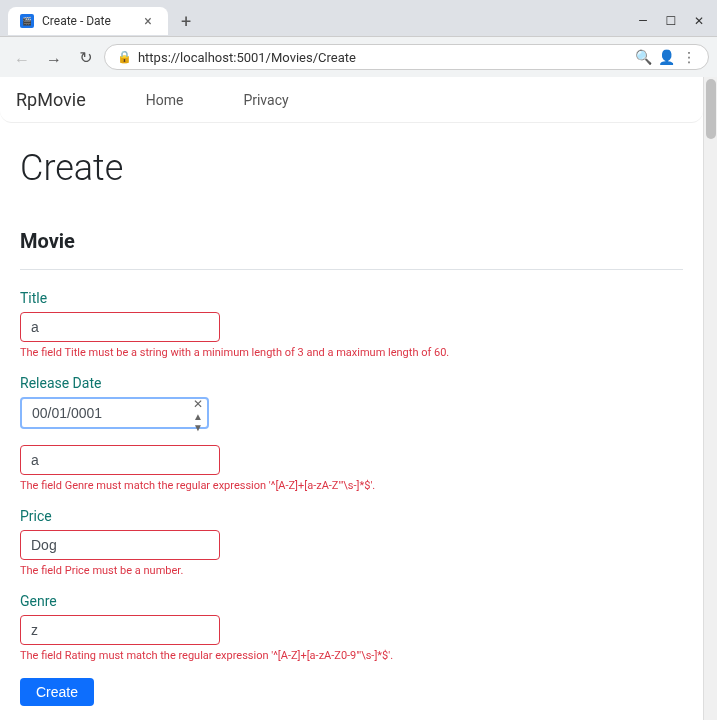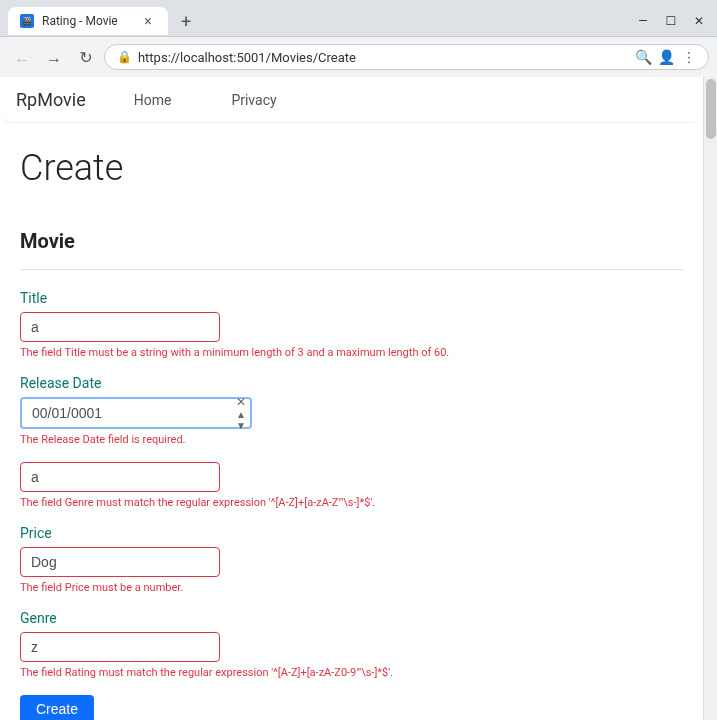--- a/index.html
+++ b/index.html
@@ -26,58 +26,58 @@
     .address-bar-right { display: flex; gap: 6px; align-items: center; }
     .addr-icon { color: #666; font-size: 14px; cursor: pointer; }
 
     
     .page-wrapper { background: #ffffff; width: 717px; min-height: 600px; display: flex; }
     .scrollbar { width: 14px; background: #f0f0f0; border-left: 1px solid #ddd; position: relative; flex-shrink: 0; }
     .scrollbar-thumb { width: 10px; height: 60px; background: #c0c0c0; border-radius: 5px; margin: 2px auto; }
     .page-content { flex: 1; padding: 0; }
 
     
-    .site-nav { display: flex; align-items: center; padding: 12px 16px; gap: 4px; border-bottom: 1px solid #eee; border-radius: 12px; }
+    .site-nav { display: flex; align-items: center; padding: 12px 16px; gap: 16px; border-bottom: 1px solid #eee; border-radius: 12px; }
     .site-brand { font-size: 18px; color: #333; text-decoration: none; }
     .site-nav-links { display: flex; gap: 16px; }
     .nav-link { font-size: 14px; color: #555; text-decoration: none; padding-left: 44px; }
 
     
     .main { padding: 24px 20px; }
     .page-title { font-size: 36px; font-weight: 300; color: #212529; margin-bottom: 4px; }
     .page-subtitle { font-size: 20px; color: #212529; margin-bottom: 16px; margin-top: 40px; }
     .divider { border: none; border-top: 1px solid #dee2e6; margin-bottom: 20px; }
 
     
     .form-group { margin-bottom: 16px; }
     .form-label { display: block; font-size: 14px; color: #0f766e; margin-bottom: 6px; }
     .form-control { display: block; width: 200px; padding: 6px 10px; font-size: 14px; border: 1px solid #ced4da; border-radius: 4px; color: #495057; background: white; outline: none; }
     .form-control.error-border { border-color: #dc3545; }
     .validation-error { color: #dc3545; font-size: 11px; margin-top: 4px; }
 
     
-    .date-input-wrapper { position: relative; display: inline-flex; align-items: center; width: 232px; }
+    .date-input-wrapper { position: relative; display: inline-flex; align-items: flex-start; width: 189px; }
     .date-input { width: 100%; padding: 6px 10px; font-size: 14px; border: 2px solid #86b7fe; border-radius: 4px; color: #495057; background: white; outline: none; }
     .date-input-icons { position: absolute; right: 6px; display: flex; flex-direction: column; }
     .date-clear { font-size: 12px; color: #666; cursor: pointer; }
     .date-spin { font-size: 10px; color: #666; cursor: pointer; display: flex; flex-direction: column; }
 
     
     .btn-primary { background: #0d6efd; color: white; border: none; border-radius: 4px; padding: 6px 16px; font-size: 14px; cursor: pointer; }
   </style>
 </head>
 <body>
 
 <div class="browser-chrome">
 
   <div class="title-bar">
     <div class="title-bar-left">
       <div class="tab">
         <div class="tab-favicon">🎬</div>
-        <span class="tab-title">Rating - Movie</span>
+        <span class="tab-title">Create - Date</span>
         <span class="tab-close">×</span>
       </div>
       <div class="new-tab-btn">+</div>
     </div>
     <div class="title-bar-right">
       <span class="win-btn">—</span>
       <span class="win-btn">☐</span>
       <span class="win-btn">✕</span>
     </div>
   </div>
@@ -126,21 +126,20 @@
             <div class="date-input-wrapper">
               <input class="date-input" type="text" value="00/01/0001" style="">
               <div class="date-input-icons">
                 <span class="date-clear">✕</span>
                 <div class="date-spin">
                   <span>▲</span>
                   <span>▼</span>
                 </div>
               </div>
             </div>
-            <div class="validation-error">The Release Date field is required.</div>
           </div>
 
           <div class="form-group">
             <input class="form-control error-border" type="text" value="a" style="">
             <div class="validation-error">The field Genre must match the regular expression '^[A-Z]+[a-zA-Z"'\s-]*$'.</div>
           </div>
 
           <div class="form-group">
             <label class="form-label">Price</label>
             <input class="form-control error-border" type="text" value="Dog" style="">

